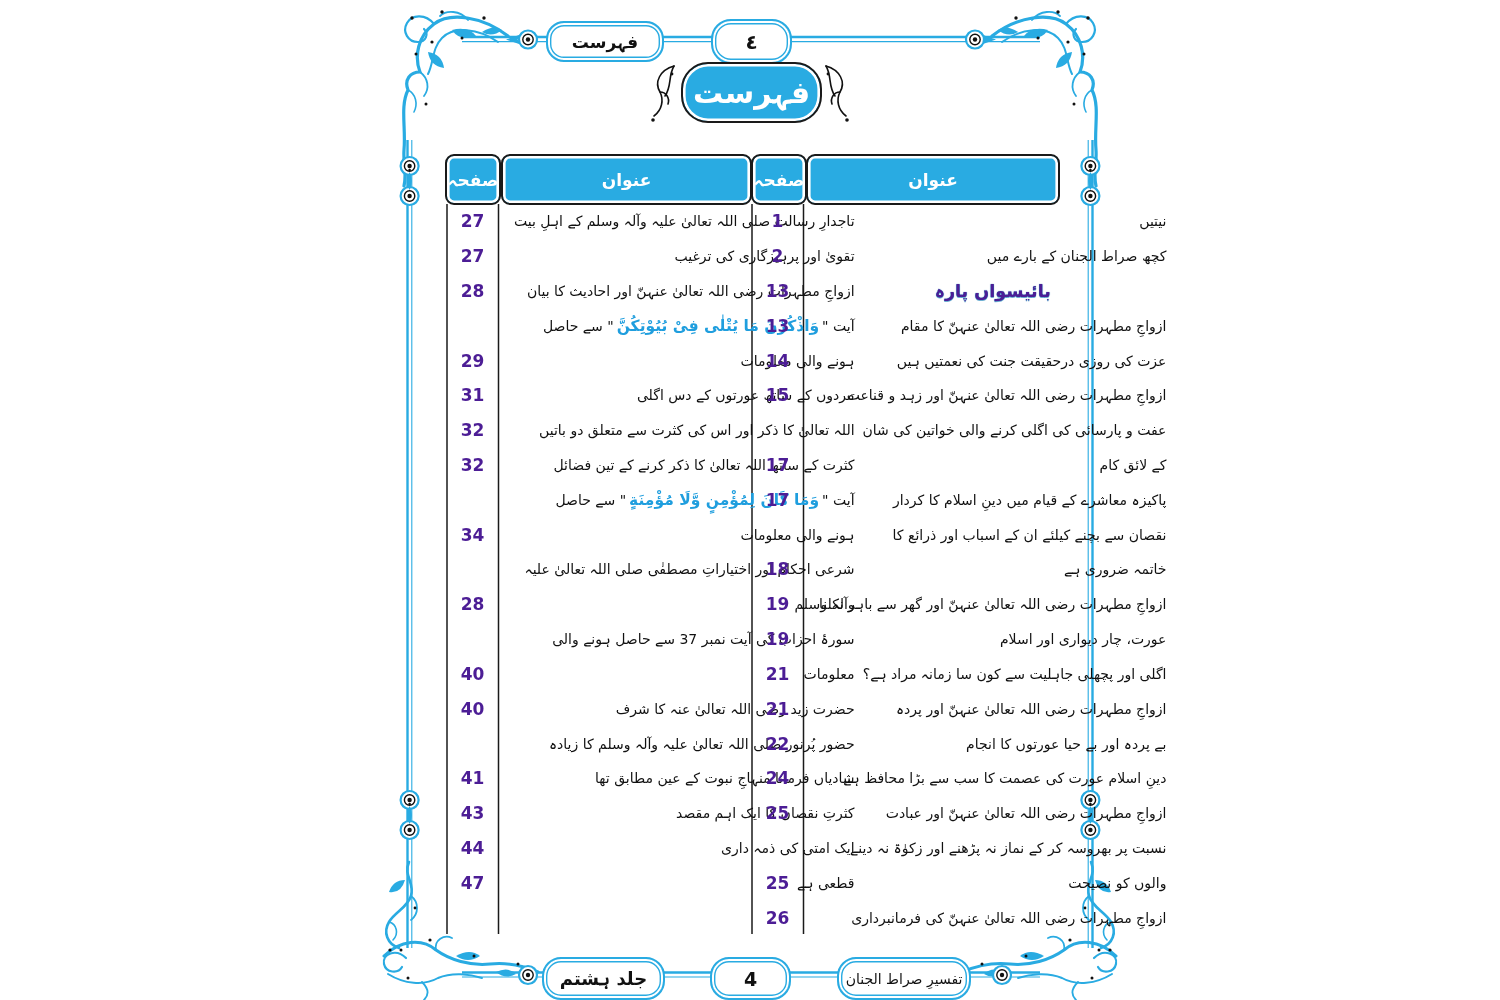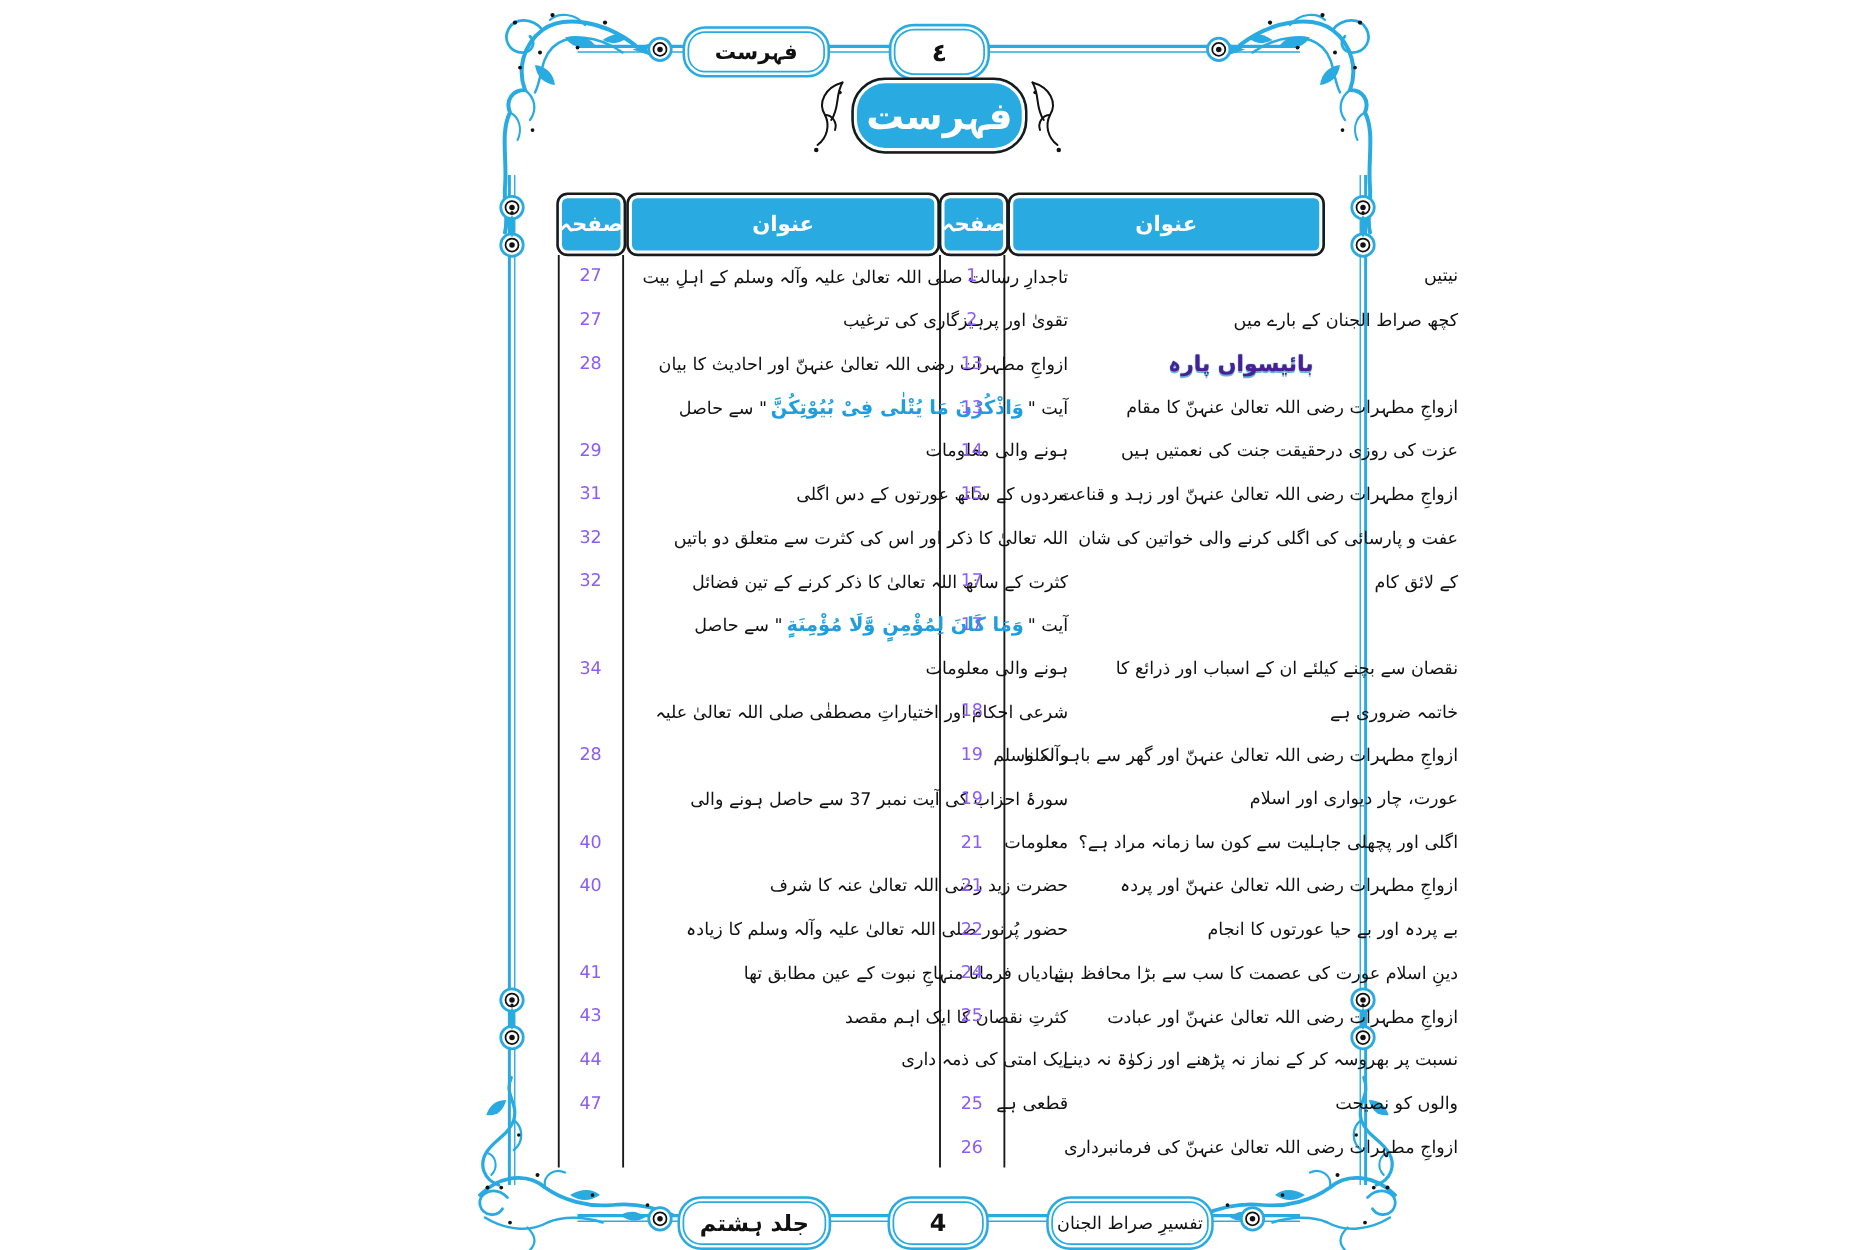--- a/index.html
+++ b/index.html
@@ -20,21 +20,21 @@
   #h-page-r{left:751px;top:154px;width:52px;height:47px;border-radius:9px;font-size:17px;font-weight:bold;}
   #h-title-r{left:806px;top:154px;width:250px;height:47px;border-radius:9px;font-size:17px;font-weight:bold;}
   #f-vol{left:542px;top:957px;width:119px;height:39px;border-radius:19px;font-size:18px;font-weight:bold;}
   #f-num{left:710px;top:957px;width:77px;height:39px;border-radius:19px;font-size:19px;font-weight:bold;}
   #f-book{left:837px;top:957px;width:130px;height:39px;border-radius:19px;font-size:14px;}
   .tcol{position:absolute;top:204px;height:731px;z-index:2;display:grid;grid-template-rows:repeat(21,1fr);}
   #col-l{left:447px;width:301px;}
   #col-r{left:752px;width:303px;}
   .trow{display:flex;align-items:stretch;min-height:0;}
   .tnum{width:51px;flex:0 0 51px;display:flex;align-items:center;justify-content:center;
-        font-size:14px;color:#8b5cf6;}
+        font-size:17px;color:#4c1d95;font-weight:bold;}
   .ttitle{flex:1;direction:rtl;display:flex;align-items:center;padding:0 16px;
         font-size:14px;color:#111;overflow:hidden;}
   .ttitle.tcenter{justify-content:center;}
   .fit{display:inline-block;white-space:nowrap;}
   .q{color:#1f9ede;font-weight:bold;font-size:15.5px;padding:0 3px;}
   .fancy{color:#4c1d95;font-weight:bold;font-size:17.5px;
          text-shadow:0 0 1px #0d7ab5, 0 1px 0 rgba(13,122,181,.55);letter-spacing:1px;}
   [dir="rtl"]{unicode-bidi:embed;}
 </style>
 </head>
@@ -347,20 +347,23 @@
         </div>
       </div>
       <div class="trow">
         <div class="tnum">17</div>
         <div class="ttitle" dir="rtl">
           <span class="fit">کے لائق کام</span>
         </div>
       </div>
       <div class="trow">
         <div class="tnum">17</div>
+        <div class="ttitle" dir="rtl">
+          <span class="fit">پاکیزہ معاشرے کے قیام میں دینِ اسلام کا کردار</span>
+        </div>
       </div>
       <div class="trow">
         <div class="tnum"></div>
         <div class="ttitle" dir="rtl">
           <span class="fit">نقصان سے بچنے کیلئے ان کے اسباب اور ذرائع کا</span>
         </div>
       </div>
       <div class="trow">
         <div class="tnum">18</div>
         <div class="ttitle" dir="rtl">

